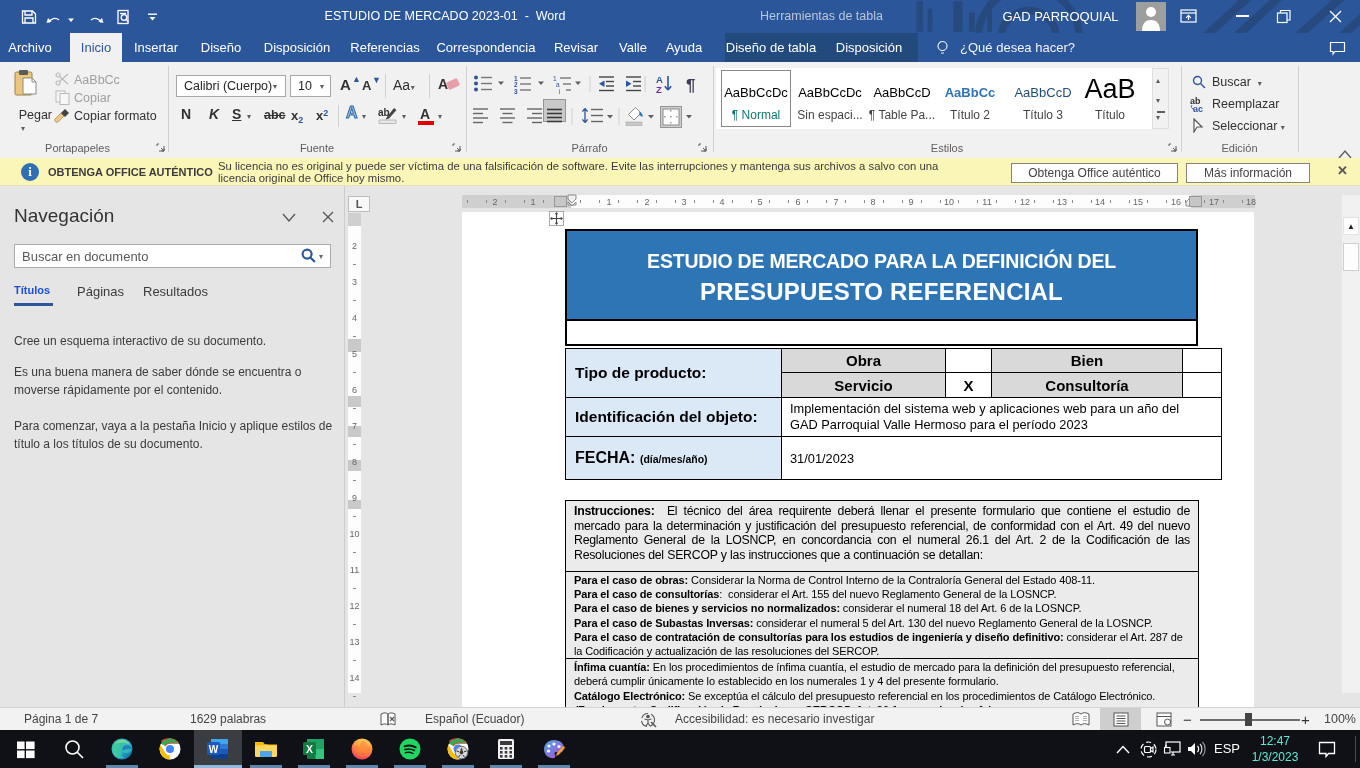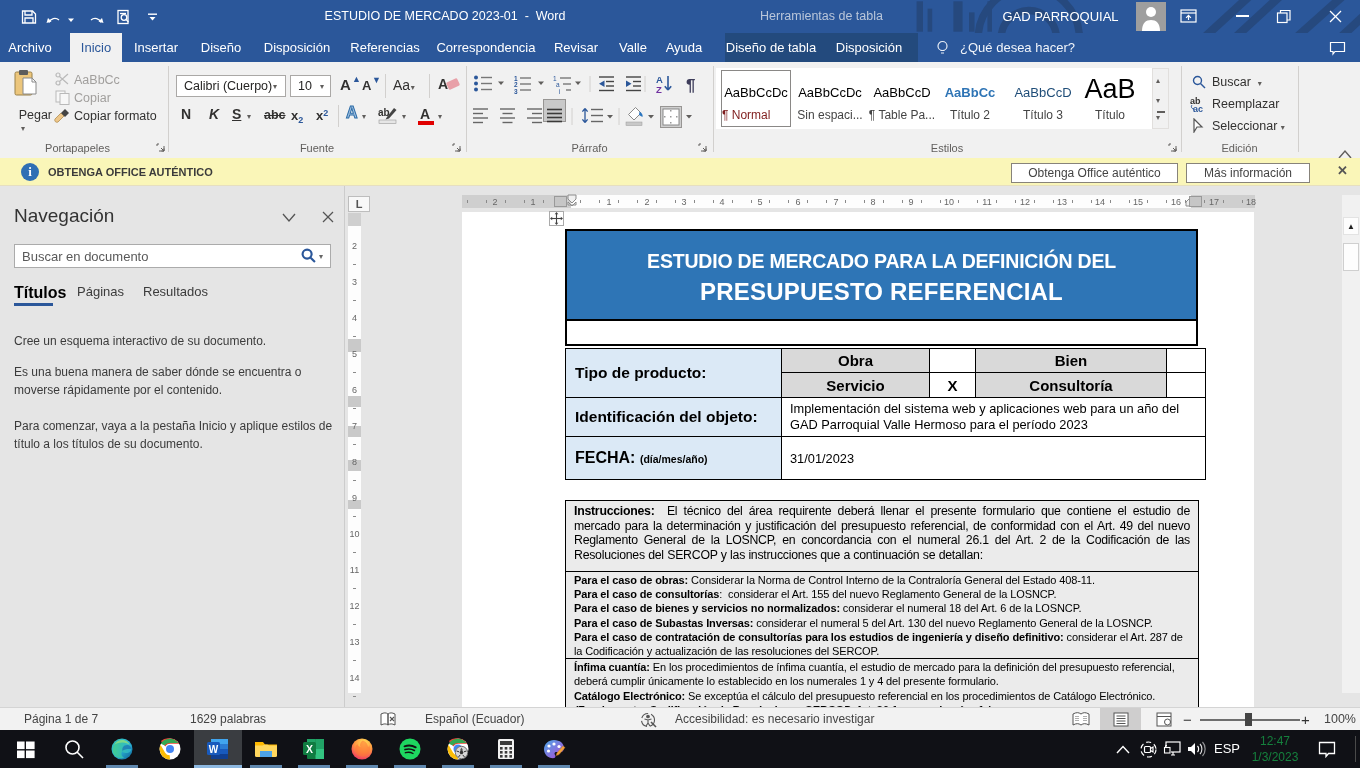--- a/index.html
+++ b/index.html
@@ -343,21 +343,21 @@
     </svg>
     <div class="grplabel" style="left:466px;width:247px">Párrafo</div>
     <svg class="abs launcher" style="left:698px;bottom:6px" width="9" height="9" viewBox="0 0 9 9" fill="none" stroke="#605e5c" stroke-width="1">
         <path d="M1 3 v-2 h2 M8 3 v5 h-5 M5 5 l3 3 M8 5.5 v2.5 h-2.5"></path>
       </svg>
     <div class="gdiv" style="left:713px"></div>
 
     <div class="abs" style="left:716px;top:6px;width:436px;height:61px;background:#fff"></div>
     <div class="abs" style="left:721px;top:8px;width:70px;height:57px;border:1.5px solid #8a8886;box-shadow:inset 0 0 0 2px #fff;background:#fff"></div>
     <div class="styleitem abs" style="left:722px;top:23px;width:68px;text-align:center;font-size:13px;color:#000">AaBbCcDc</div>
-    <div class="styleitem abs" style="left:722px;top:46px;width:68px;font-size:12px;color:#7f1d1d">¶ Normal</div>
+    <div class="styleitem abs" style="left:722px;top:46px;width:68px;text-align:center;font-size:12px;color:#0f766e">¶ Normal</div>
     <div class="styleitem abs" style="left:794px;top:23px;width:72px;text-align:center;font-size:13px;color:#000">AaBbCcDc</div>
     <div class="styleitem abs" style="left:794px;top:46px;width:72px;text-align:center;font-size:12px;color:#444">Sin espaci...</div>
     <div class="styleitem abs" style="left:867px;top:23px;width:70px;text-align:center;font-size:13px;color:#000">AaBbCcD</div>
     <div class="styleitem abs" style="left:867px;top:46px;width:70px;text-align:center;font-size:12px;color:#444">¶ Table Pa...</div>
     <div class="styleitem abs" style="left:935px;top:23px;width:70px;text-align:center;font-size:13px;color:#2e74b5;font-weight:bold">AaBbCc</div>
     <div class="styleitem abs" style="left:935px;top:46px;width:70px;text-align:center;font-size:12px;color:#444">Título 2</div>
     <div class="styleitem abs" style="left:1008px;top:23px;width:70px;text-align:center;font-size:13px;color:#1f4d78">AaBbCcD</div>
     <div class="styleitem abs" style="left:1008px;top:46px;width:70px;text-align:center;font-size:12px;color:#444">Título 3</div>
     <div class="styleitem abs" style="left:1074px;top:12px;width:72px;text-align:center;font-size:27px;color:#000;font-weight:300">AaB</div>
     <div class="styleitem abs" style="left:1074px;top:46px;width:72px;text-align:center;font-size:12px;color:#444">Título</div>
@@ -391,61 +391,62 @@
     <div class="abs ribtxt" style="left:1212px;top:57px">Seleccionar <span style="font-size:8px;color:#605e5c">▾</span></div>
     <div class="grplabel" style="left:1181px;width:117px">Edición</div>
     <div class="gdiv" style="left:1298px"></div>
     <div class="abs" style="left:1338px;bottom:3px;width:14px;height:10px"><svg width="14" height="10" viewBox="0 0 14 10" fill="none" stroke="#605e5c" stroke-width="1.4">
           <path d="M1 9 L7 2 L13 9"></path>
         </svg></div>
   </div>
   <div class="abs" id="ybar">
     <div class="abs" style="left:21px;top:5px;width:18px;height:18px;border-radius:50%;background:#2f6fb4;color:#fff;font-size:13px;font-weight:bold;text-align:center;line-height:18px;font-family:'Liberation Serif',serif">i</div>
     <div class="abs" style="left:48px;top:8px;font-size:11px;font-weight:bold;color:#3b3b3b">OBTENGA OFFICE AUTÉNTICO</div>
+    <div class="abs" style="left:218px;top:1.5px;width:742px;font-size:11.3px;color:#3b3b3b;line-height:12.9px">Su licencia no es original y puede ser víctima de una falsificación de software. Evite las interrupciones y mantenga sus archivos a salvo con una licencia original de Office hoy mismo.</div>
     <div class="ybtn" style="left:1011px;width:167px">Obtenga Office auténtico</div>
     <div class="ybtn" style="left:1186px;width:124px">Más información</div>
     <div class="abs" style="left:1337px;top:5px;font-size:13px;font-weight:bold;color:#555">✕</div>
   </div>
   <div class="abs" id="nav">
     <div class="abs" style="left:14px;top:19px;font-size:19px;color:#333">Navegación</div>
     <svg class="abs" style="left:282px;top:27px" width="14" height="9" viewBox="0 0 14 9" fill="none" stroke="#555" stroke-width="1.3">
         <path d="M1 1 L7 8 L13 1"></path>
       </svg>
     <svg class="abs" style="left:322px;top:25px" width="12" height="12" viewBox="0 0 12 12" stroke="#555" stroke-width="1.2">
         <line x1="1" y1="1" x2="11" y2="11"></line>
         <line x1="11" y1="1" x2="1" y2="11"></line>
       </svg>
     <div class="abs" style="left:14px;top:58px;width:317px;height:24px;background:#fff;border:1px solid #ababab"></div>
     <div class="abs" style="left:22px;top:63px;font-size:13px;color:#595959">Buscar en documento</div>
     <svg class="abs" style="left:301px;top:62px" width="15" height="15" viewBox="0 0 14 14" fill="none" stroke="#2b579a" stroke-width="2">
         <circle cx="5.7" cy="5.7" r="4.2"></circle>
         <line x1="9" y1="9" x2="13" y2="13"></line>
       </svg>
     <div class="abs" style="left:319px;top:66px;font-size:8px;color:#666">▾</div>
-    <div class="abs" style="left:14px;top:98px;font-size:16px;font-weight:bold;color:#000000">Títulos</div>
+    <div class="abs" style="left:14px;top:98px;font-size:11px;font-weight:bold;color:#1d4ed8">Títulos</div>
     <div class="abs" style="left:14px;top:117px;width:39px;height:3px;background:#2b579a"></div>
     <div class="abs" style="left:77px;top:98px;font-size:13px;color:#3b3b3b">Páginas</div>
     <div class="abs" style="left:143px;top:98px;font-size:13px;color:#3b3b3b">Resultados</div>
     <div class="abs" style="left:14px;top:147px;width:316px;font-size:12px;color:#3b3b3b;line-height:17.5px">Cree un esquema interactivo de su documento.</div>
     <div class="abs" style="left:14px;top:178px;width:316px;font-size:12px;color:#3b3b3b;line-height:17.5px">Es una buena manera de saber dónde se encuentra o moverse rápidamente por el contenido.</div>
     <div class="abs" style="left:14px;top:232px;width:324px;font-size:12px;color:#3b3b3b;line-height:17.5px">Para comenzar, vaya a la pestaña Inicio y aplique estilos de título a los títulos de su documento.</div>
   </div>
   <div class="abs" id="doc">
     <div id="page">
 
       <div class="abs" style="left:103px;top:17px;width:633px;height:92px;background:#2e75b6;border:2px solid #000"></div>
       <div class="abs" style="left:103px;top:38px;width:633px;text-align:center;color:#fff;font-size:19.5px;font-weight:bold;letter-spacing:-0.2px">ESTUDIO DE MERCADO PARA LA DEFINICIÓN DEL</div>
       <div class="abs" style="left:103px;top:66px;width:633px;text-align:center;color:#fff;font-size:24px;font-weight:bold;letter-spacing:0.2px">PRESUPUESTO REFERENCIAL</div>
       <div class="abs" style="left:103px;top:109px;width:633px;height:25px;background:#fff;border:2px solid #000;border-top:none"></div>
 
       <table id="t2" class="abs" style="left:103px;top:136px">
         <tbody>
             <tr style="height:24px">
           <td class="lab" rowspan="2" style="width:216px"><span class="bl">Tipo de producto:</span></td>
-          <td class="gry" style="width:148px">Obra</td>
+          <td class="gry" style="width:164px">Obra</td>
           <td style="width:46px"></td>
           <td class="gry" style="width:191px">Bien</td>
           <td style="width:39px"></td>
         </tr>
         <tr style="height:25px">
           <td class="gry">Servicio</td>
           <td style="text-align:center;font-weight:bold;font-size:15px">X</td>
           <td class="gry">Consultoría</td>
           <td></td>
         </tr>
@@ -829,19 +830,19 @@
       </svg>
     <svg class="abs" style="left:1187px;top:11px" width="20" height="16" viewBox="0 0 20 16">
         <path d="M1 6 h3 l4-4 v12 l-4-4 h-3z" fill="#fff"></path>
         <g fill="none" stroke="#fff" stroke-width="1.2">
           <path d="M10.5 5 c1.5 1.5 1.5 4.5 0 6"></path>
           <path d="M13 3 c2.5 2.5 2.5 7.5 0 10" opacity="0.85"></path>
           <path d="M15.5 1 c3.5 3.5 3.5 10.5 0 14" opacity="0.55"></path>
         </g>
       </svg>
     <div class="abs" style="left:1214px;top:11px;color:#fff;font-size:13px">ESP</div>
-    <div class="abs" style="left:1244px;top:3px;width:62px;color:#15803d;font-size:12px;text-align:center;line-height:16px">12:47<br>1/3/2023</div>
+    <div class="abs" style="left:1244px;top:3px;width:62px;color:#5eead4;font-size:12px;text-align:center;line-height:16px">12:47<br>1/3/2023</div>
     <svg class="abs" style="left:1318px;top:11px" width="18" height="17" viewBox="0 0 18 17">
         <path d="M1.5 1.5 h15 v11 h-6 l-2.5 3 v-3 h-6.5z" fill="none" stroke="#fff" stroke-width="1.3"></path>
       </svg>
     <div class="abs" style="left:1355px;top:6px;width:1px;height:26px;background:#4a4a4a"></div>
   </div>
 </div>
 
 </body></html>

